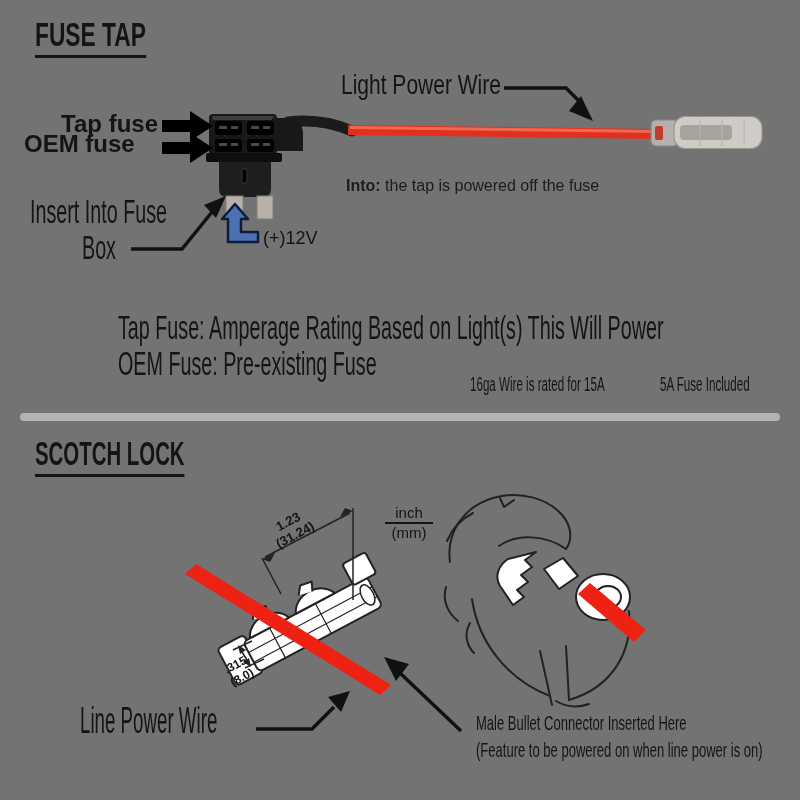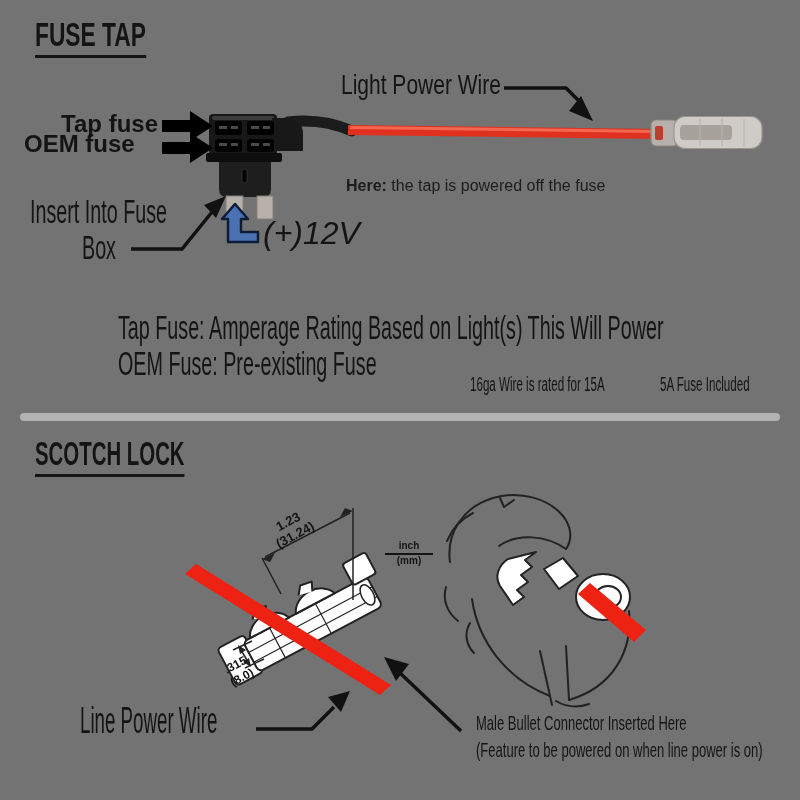--- a/index.html
+++ b/index.html
@@ -159,44 +159,44 @@
   <div class="lbl" style="left:341px; top:70px; font-size:28px; transform:scaleX(0.75);">Light Power Wire</div>
 
   <div class="lbl" style="left:24px; top:111px; width:134px; text-align:right; font-size:24px; font-weight:bold;">Tap fuse</div>
 
   <div class="lbl" style="left:24px; top:131px; width:134px; font-size:24px; font-weight:bold;">OEM fuse</div>
 
   <div class="lbl" style="left:30px; top:194px; font-size:34px; transform:scaleX(0.58);">Insert Into Fuse</div>
 
   <div class="lbl" style="left:82px; top:230px; font-size:34px; transform:scaleX(0.58);">Box</div>
 
-  <div class="lbl" style="left:263px; top:217px; font-size:32px;font-style:italic;">(+)12V</div>
+  <div class="lbl" style="left:263px; top:229px; font-size:18px;">(+)12V</div>
 
   <div class="lbl" style="left:346px; top:176px;">
-    <div class="note-line"><span class="note-bold">Here:</span><span> the tap is powered off the fuse</span></div>
+    <div class="note-line"><span class="note-bold">Into:</span><span> the tap is powered off the fuse</span></div>
   </div>
 
   <div class="lbl" style="left:118px; top:310px; font-size:34px; transform:scaleX(0.58);">Tap Fuse: Amperage Rating Based on Light(s) This Will Power</div>
 
   <div class="lbl" style="left:118px; top:346px; font-size:34px; transform:scaleX(0.58);">OEM Fuse: Pre-existing Fuse</div>
 
   <div class="lbl" style="left:470px; top:374px; font-size:20px; transform:scaleX(0.58);">16ga Wire is rated for 15A</div>
 
   <div class="lbl" style="left:660px; top:374px; font-size:20px; transform:scaleX(0.58);">5A Fuse Included</div>
 
   <div class="divider"></div>
 
   <div class="lbl title" style="left:35px; top:436px; font-size:34px; transform:scaleX(0.60);">SCOTCH LOCK</div>
 
   <div class="lbl dim center" style="left:254px; top:514px; width:76px; transform:rotate(-28deg);">
     <span style="display:block">1.23</span>
     <span style="display:block">(31.24)</span>
   </div>
 
-  <div class="lbl center" style="left:385px; top:505px; width:48px; font-size:10px; font-weight:bold;margin-top:36px;">
+  <div class="lbl center" style="left:385px; top:505px; width:48px; font-size:15px; font-weight:normal;">
     <span class="frac-top">inch</span>
     <span class="frac-bot">(mm)</span>
   </div>
 
   <div class="lbl dim center" style="left:208px; top:658px; width:62px; font-size:12px; transform:rotate(-28deg);">
     <span style="display:block">.315</span>
     <span style="display:block">(8.0)</span>
   </div>
 
   <div class="lbl" style="left:80px; top:702px; font-size:36px; transform:scaleX(0.52);">Line Power Wire</div>

